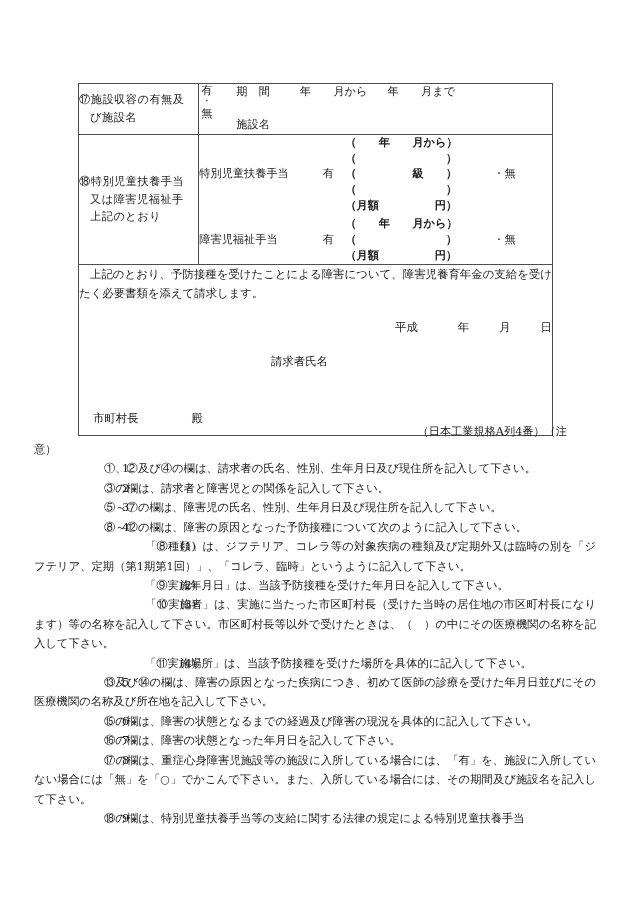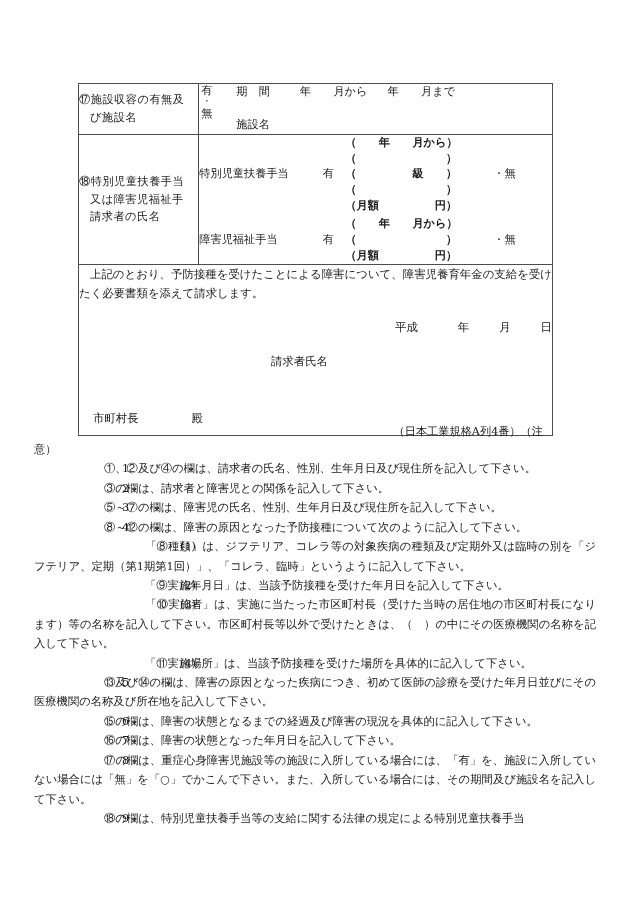--- a/index.html
+++ b/index.html
@@ -138,21 +138,21 @@
   .decl-mayor {
     margin-top: 38px;
     padding-left: 14px;
     white-space: nowrap;
     margin-bottom: 6px;
   }
 
   
   .jis-note {
     position: absolute;
-    left: 68px;
+    left: 92px;
     top: 424px;
     width: 475px;
     text-align: right;
     font-size: 11.2px;
     line-height: 1.5;
   }
   .notes {
     position: absolute;
     left: 34px;
     top: 440px;
@@ -220,21 +220,21 @@
               </div>
             </div>
           </div>
         </td>
       </tr>
 
       <tr>
         <td class="label-cell">
           <div class="label-line">⑱特別児童扶養手当</div>
           <div class="label-line ind">又は障害児福祉手</div>
-          <div class="label-line ind">請求者の氏名</div>
+          <div class="label-line ind">上記のとおり</div>
         </td>
         <td class="body-cell">
 
           <div class="allow-block">
             <span class="allow-name">特別児童扶養手当</span>
             <span class="allow-ari">有</span>
             <span class="allow-parens">
               <span class="paren-line">（　　年　　月から）</span><br>
               <span class="paren-line">（　　　　　　　　）</span><br>
               <span class="paren-line">（　　　　　級　　）</span><br>

